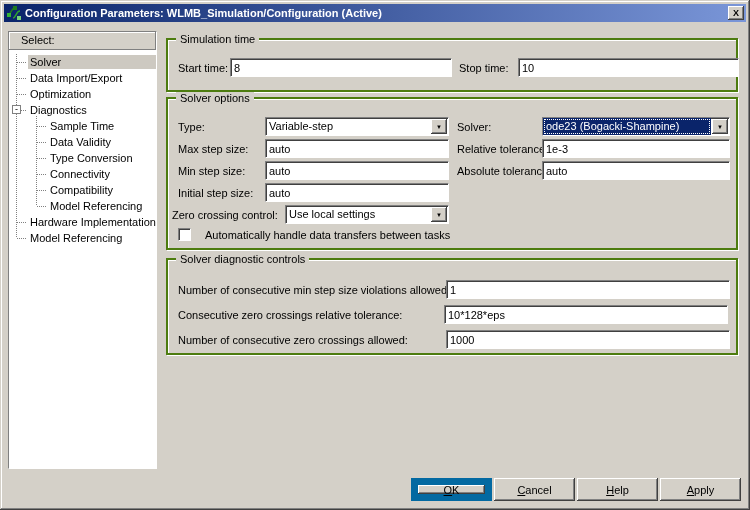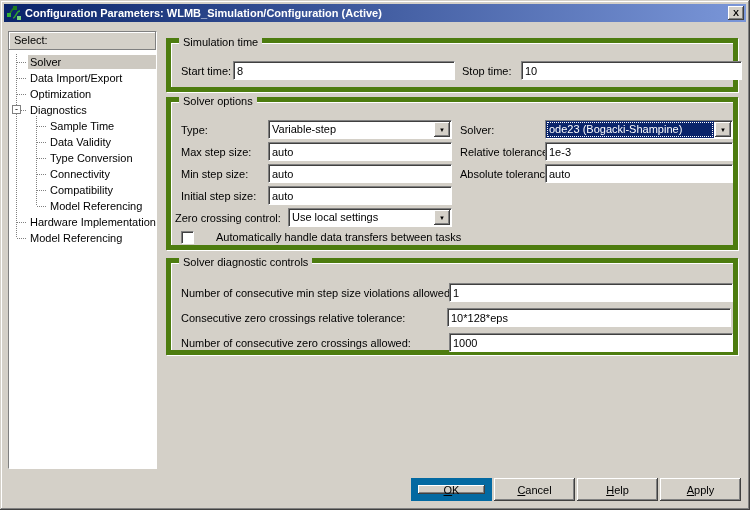--- a/index.html
+++ b/index.html
@@ -31,21 +31,21 @@
     box-shadow: inset 1px 1px 0 #404040;
   }
   input.sunken{font-family:"Liberation Sans","DejaVu Sans",sans-serif;font-size:11px;padding:1px 3px;outline:none;}
   
   .tree-panel{
     position:absolute;left:8px;top:31px;width:149px;height:438px;
     border:1px solid;border-color:#808080 #ffffff #ffffff #808080;
     background:#fff;
   }
   .tree-header{
-    height:18px;background:#d4d0c8;line-height:17px;padding-left:5px;
+    height:18px;background:#d4d0c8;line-height:17px;padding-left:12px;
     box-shadow: inset -1px -1px 0 #808080, inset 1px 1px 0 #ffffff;
   }
   .tree-body{position:relative;height:calc(100% - 18px);background:#fff;padding-top:4px;overflow:hidden;}
   .tree-row{position:relative;height:16px;display:flex;align-items:center;cursor:default;}
   .tree-row .conn{
     position:absolute;top:8px;width:9px;height:1px;
     background-image:repeating-linear-gradient(to right,#808080 0 1px,transparent 1px 2px);
   }
   .tree-row.lvl1 .conn{left:8px;}
   .tree-row.lvl2 .conn{left:28px;}
@@ -57,41 +57,41 @@
     position:absolute;width:1px;
     background-image:repeating-linear-gradient(to bottom,#808080 0 1px,transparent 1px 2px);
   }
   .expander{
     position:absolute;left:3px;top:3px;width:9px;height:9px;background:#fff;
     border:1px solid #808080;font-size:9px;line-height:7px;text-align:center;color:#000;
   }
   
   .group{
     position:absolute;
-    border:5px solid #4d7c0f;
+    border:2px solid #4d7c0f;
     box-shadow: inset 1px 1px 0 #ffffff, 1px 1px 0 #ffffff;
   }
   .legend{
     position:absolute;top:-7px;left:8px;background:#d4d0c8;padding:0 4px;white-space:nowrap;
   }
   .frow{position:absolute;height:19px;display:flex;align-items:center;}
   .flabel{white-space:nowrap;}
   
   .combo{position:absolute;height:19px;display:flex;background:#fff;
     border:1px solid;border-color:#808080 #ffffff #ffffff #808080;
     box-shadow: inset 1px 1px 0 #404040;cursor:default;}
   .combo-text{flex:1;padding:1px 3px;line-height:15px;white-space:nowrap;overflow:hidden;}
   .combo-text.hl{background:#0a246a;color:#fff;outline:1px dotted #fff;outline-offset:-2px;}
   .combo-arrow{
     width:16px;margin:1px;background:#d4d0c8;display:flex;align-items:center;justify-content:center;
     box-shadow: inset -1px -1px 0 #404040, inset 1px 1px 0 #ffffff, inset -2px -2px 0 #808080;
     font-size:6px;color:#000;
   }
   
-  .checkrow{position:absolute;display:flex;align-items:flex-start;gap:22px;}
+  .checkrow{position:absolute;display:flex;align-items:center;gap:14px;}
   .checkbox{width:13px;height:13px;background:#fff;
     border:1px solid;border-color:#808080 #ffffff #ffffff #808080;
     box-shadow: inset 1px 1px 0 #404040;}
   
   .btn{
     position:absolute;top:478px;width:81px;height:23px;background:#d4d0c8;
     display:flex;align-items:center;justify-content:center;
     font-family:"Liberation Sans","DejaVu Sans",sans-serif;font-size:11px;
     box-shadow: inset -1px -1px 0 #404040, inset 1px 1px 0 #ffffff, inset -2px -2px 0 #808080, inset 2px 2px 0 #d4d0c8;
     cursor:default;

